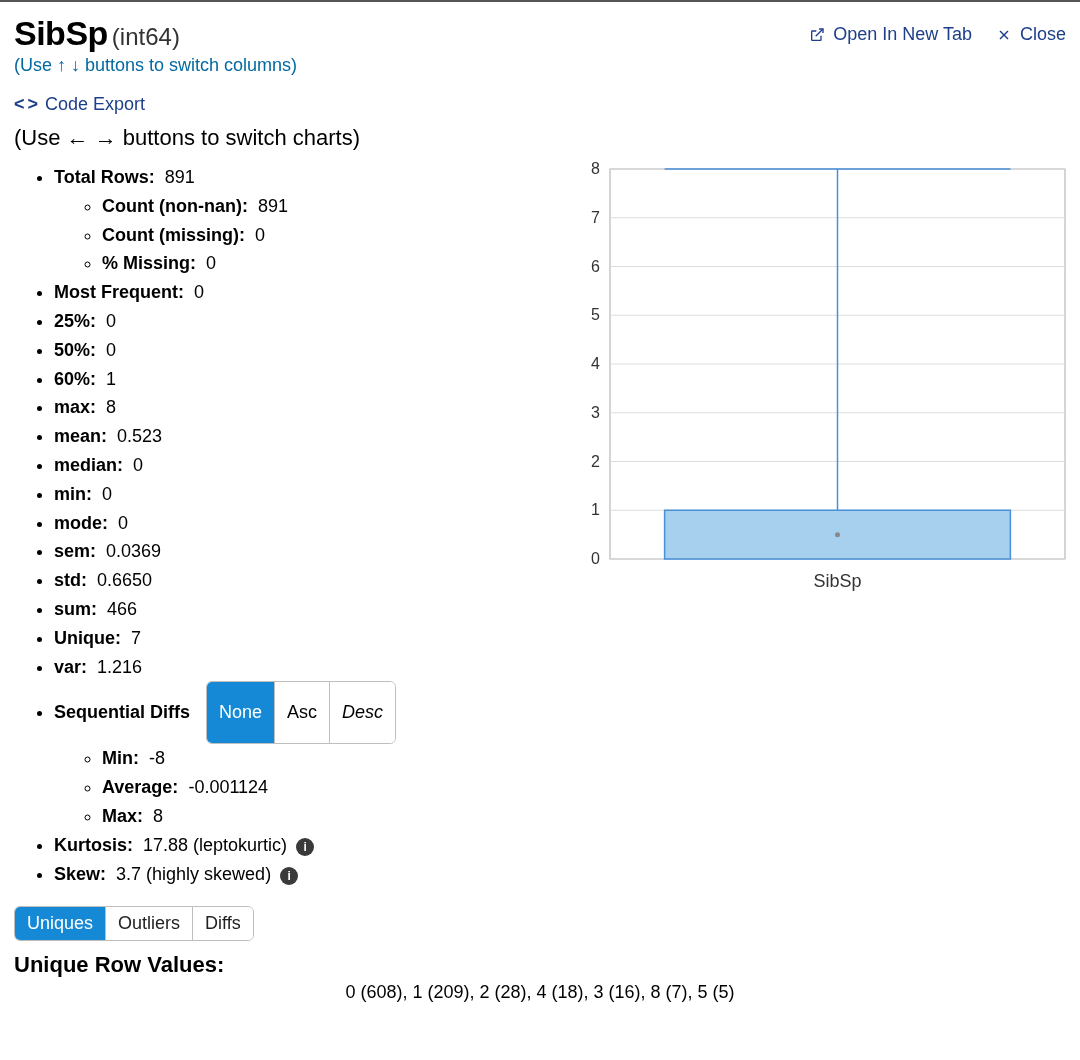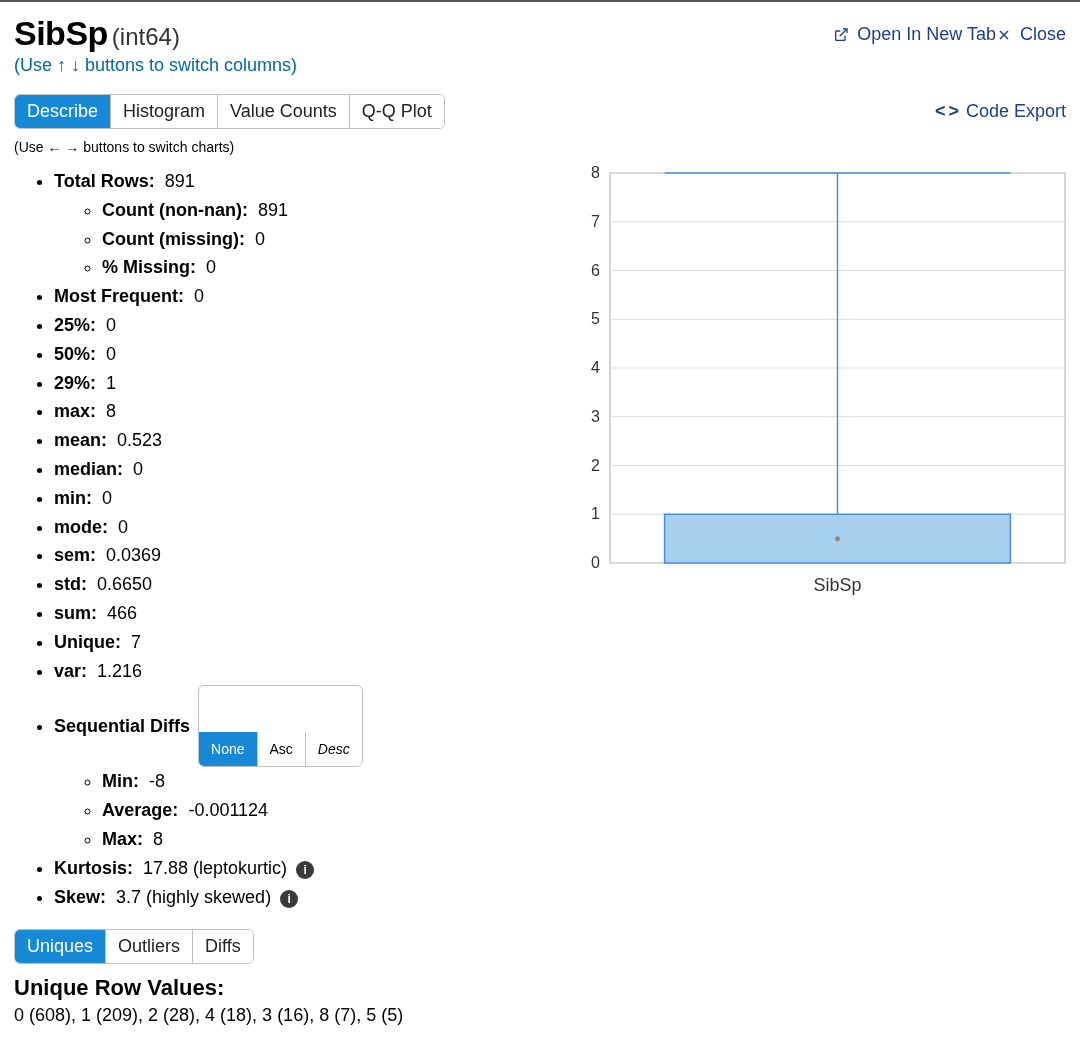--- a/index.html
+++ b/index.html
@@ -8,57 +8,57 @@
       font-size: 16px;
       color: #000;
       background: #fff;
       padding: 12px 14px;
       border-top: 2px solid #555;
     }
     .header-row { display: flex; justify-content: space-between; align-items: flex-start; }
     .title-block h1 { font-size: 34px; font-weight: 800; display: inline; letter-spacing: -0.5px; }
     .title-dtype { font-size: 24px; color: #333; margin-left: 4px; }
     .hint { font-size: 18px; color: #0369a1; margin-top: 2px; }
-    .top-actions { display: flex; margin-top: 10px; }
+    .top-actions { display: flex; gap: 24px; margin-top: 10px; }
     .top-action {
       font-size: 18px; color: #1d3f8a; cursor: pointer;
       display: inline-flex; align-items: center; gap: 8px;
     }
     .top-action svg { width: 16px; height: 16px; stroke: #1d3f8a; fill: none; stroke-width: 2; }
     .tabs-row { display:flex; justify-content: space-between; align-items: center; margin-top: 18px; }
     .tab-group { display:inline-flex; border:1px solid #bfbfbf; border-radius:6px; overflow:hidden; }
     .tab-btn {
       padding:6px 12px; font-size:18px; background:#fff; color:#222;
       border:none; border-right:1px solid #bfbfbf; cursor:pointer;
     }
     .tab-btn:last-child { border-right:none; }
     .tab-btn.active { background:#1589d6; color:#fff; }
     .code-export { color:#1d3f8a; font-size:18px; display:inline-flex; align-items:center; gap:8px; cursor:pointer;}
     .code-export .angles { font-weight:700; letter-spacing:-1px; }
-    .hint2 { font-size:14px; margin-top:10px; }
+    .hint2 { font-size:22px; margin-top:10px; }
     .content-row { display:flex; gap:16px; margin-top:8px; }
     .stats-col { flex: 0 0 530px; }
     .chart-col { flex: 1; }
     ul.stats { list-style: disc; padding-left: 40px; margin-top: 4px; }
     ul.stats li { font-size:18px; line-height:1.6; }
     ul.stats li .label { font-weight:700; }
     ul.stats ul { list-style: circle; padding-left: 48px; }
-    .seq-row { display:inline-flex; align-items:center; gap:8px; }
+    .seq-row { display:inline-flex; align-items:center; gap:16px; }
     .mini-tabs { display:inline-flex; border:1px solid #bfbfbf; border-radius:6px; overflow:hidden; }
-    .mini-tab { padding:9px 12px; font-size:14px; background:#fff; border:none; border-right:1px solid #bfbfbf; cursor:pointer;margin-top:46px;}
+    .mini-tab { padding:20px 12px; font-size:18px; background:#fff; border:none; border-right:1px solid #bfbfbf; cursor:pointer;}
     .mini-tab:last-child{border-right:none;font-style:italic;}
     .mini-tab.active{background:#1589d6;color:#fff;}
     .info-dot {
       display:inline-flex; width:18px; height:18px; border-radius:50%;
       background:#3a3a3a; color:#fff; font-size:12px; font-weight:700;
       align-items:center; justify-content:center; margin-left:4px; cursor:pointer;
     }
     .bottom-tabs { margin-top: 18px; text-decoration: underline; }
     .unique-label { font-size: 22px; font-weight:800; margin-top:11px; }
-    .unique-values { font-size: 18px; margin-top:4px; }
+    .unique-values { font-size: 18px; margin-top:4px;text-align:center; }
     
     .chart-svg { width: 520px; height: 440px; }
     .axis-line { stroke:#aaa; stroke-width:1; }
     .grid-line { stroke:#ddd; stroke-width:1; }
     .tick-label { font-size:16px; fill:#333; }
     .box-fill { fill:#a6d0ee; stroke:#4a90d9; stroke-width:1.5; }
     .whisker { stroke:#4a90d9; stroke-width:1.5; }
     .whisker-cap { stroke:#4a90d9; stroke-width:1.5; }
     .chart-xlabel { font-size:18px; fill:#333; text-anchor:middle; }
     .median-dot { fill:#888; }
@@ -84,26 +84,20 @@
       <svg viewBox="0 0 24 24">
           <path d="M18 6L6 18"></path>
           <path d="M6 6l12 12"></path>
         </svg>
       <span>Close</span>
     </span>
   </div>
 </div>
 
 <div class="tabs-row">
-  <div class="tab-group">
-    <button class="tab-btn active">Describe</button>
-    <button class="tab-btn">Histogram</button>
-    <button class="tab-btn">Value Counts</button>
-    <button class="tab-btn">Q-Q Plot</button>
-  </div>
   <span class="code-export">
     <span class="angles">&lt;&nbsp;&gt;</span>
     <span>Code Export</span>
   </span>
 </div>
 
 <div class="hint2">(Use ← → buttons to switch charts)</div>
 
 <div class="content-row">
   <div class="stats-col">
@@ -112,21 +106,21 @@
         <ul>
           <li><span class="label">Count (non-nan):</span>&nbsp;&nbsp;<span>891</span></li>
           <li><span class="label">Count (missing):</span>&nbsp;&nbsp;<span>0</span></li>
           <li><span class="label">% Missing:</span>&nbsp;&nbsp;<span>0</span></li>
         </ul>
       </li>
       <li><span class="label">Most Frequent:</span>&nbsp;&nbsp;<span>0</span>
       </li>
       <li><span class="label">25%:</span>&nbsp;&nbsp;<span>0</span></li>
       <li><span class="label">50%:</span>&nbsp;&nbsp;<span>0</span></li>
-      <li><span class="label">29%:</span>&nbsp;&nbsp;<span>1</span></li>
+      <li><span class="label">60%:</span>&nbsp;&nbsp;<span>1</span></li>
       <li><span class="label">max:</span>&nbsp;&nbsp;<span>8</span></li>
       <li><span class="label">mean:</span>&nbsp;&nbsp;<span>0.523</span></li>
       <li><span class="label">median:</span>&nbsp;&nbsp;<span>0</span></li>
       <li><span class="label">min:</span>&nbsp;&nbsp;<span>0</span></li>
       <li><span class="label">mode:</span>&nbsp;&nbsp;<span>0</span></li>
       <li><span class="label">sem:</span>&nbsp;&nbsp;<span>0.0369</span></li>
       <li><span class="label">std:</span>&nbsp;&nbsp;<span>0.6650</span></li>
       <li><span class="label">sum:</span>&nbsp;&nbsp;<span>466</span></li>
       <li><span class="label">Unique:</span>&nbsp;&nbsp;<span>7</span></li>
       <li><span class="label">var:</span>&nbsp;&nbsp;<span>1.216</span></li>

